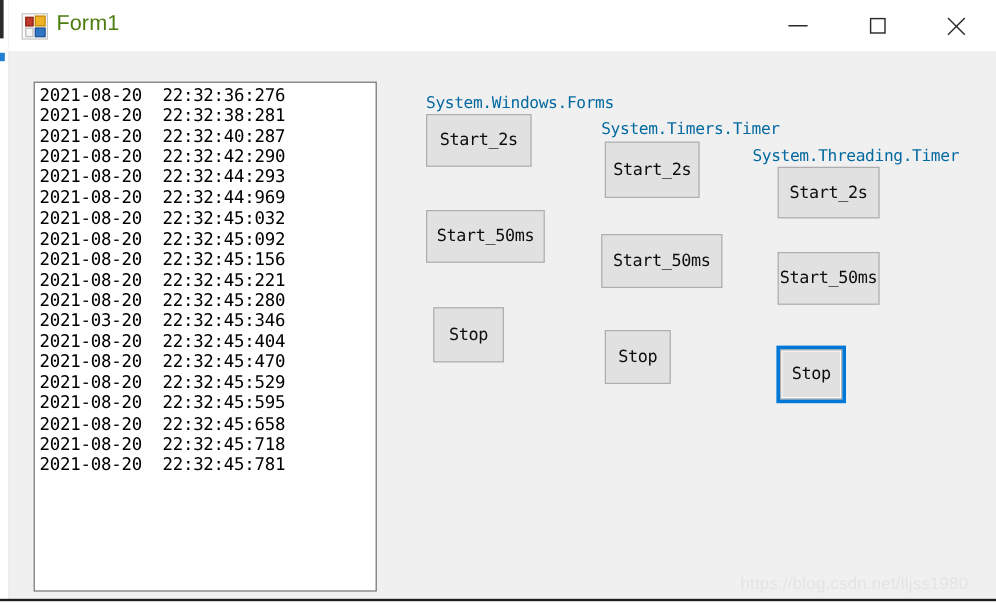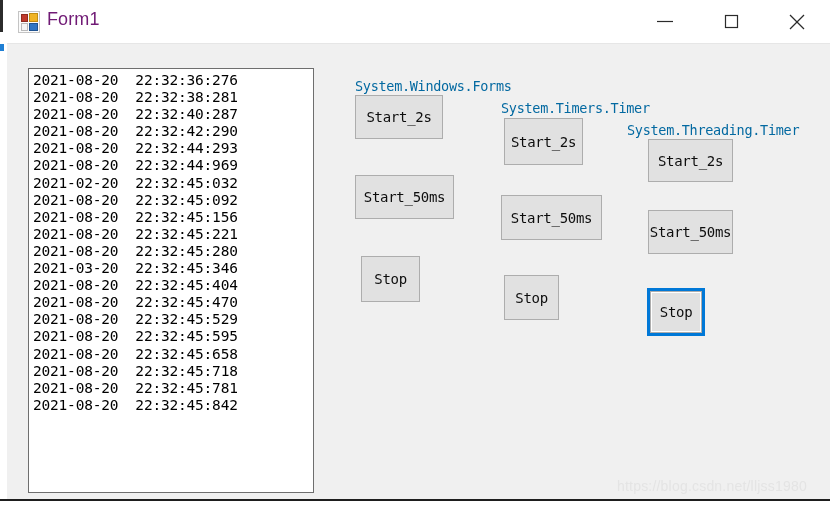--- a/index.html
+++ b/index.html
@@ -79,21 +79,21 @@
   #app-icon .q1 { left: 2px;  top: 2px;  width: 7px;  height: 8px;  background: #c0392b; border: 1px solid #8d2a1f; }
   #app-icon .q2 { left: 10px; top: 1px;  width: 9px;  height: 9px;  background: #f0b323; border: 1px solid #c08c12; }
   #app-icon .q3 { left: 2px;  top: 11px; width: 7px;  height: 8px;  background: #f5f5f5; border: 1px solid #b9b9b9; }
   #app-icon .q4 { left: 10px; top: 11px; width: 9px;  height: 8px;  background: #2e75c4; border: 1px solid #1f5391; }
 
   #window-title {
     position: absolute;
     left: 40px;
     top: 9px;
     font-size: 18px;
-    color: #701a75;
+    color: #4d7c0f;
     font-family: "Liberation Sans", sans-serif;
     letter-spacing: 0.1px;
   }
 
   .win-btn {
     position: absolute;
     top: 0;
     width: 66px;
     height: 43px;
     background: transparent;
@@ -263,34 +263,33 @@
 
   <div id="client">
 
     <div id="log-listbox">
       <div class="log-line">2021-08-20  22:32:36:276</div>
       <div class="log-line">2021-08-20  22:32:38:281</div>
       <div class="log-line">2021-08-20  22:32:40:287</div>
       <div class="log-line">2021-08-20  22:32:42:290</div>
       <div class="log-line">2021-08-20  22:32:44:293</div>
       <div class="log-line">2021-08-20  22:32:44:969</div>
-      <div class="log-line">2021-02-20  22:32:45:032</div>
+      <div class="log-line">2021-08-20  22:32:45:032</div>
       <div class="log-line">2021-08-20  22:32:45:092</div>
       <div class="log-line">2021-08-20  22:32:45:156</div>
       <div class="log-line">2021-08-20  22:32:45:221</div>
       <div class="log-line">2021-08-20  22:32:45:280</div>
       <div class="log-line">2021-03-20  22:32:45:346</div>
       <div class="log-line">2021-08-20  22:32:45:404</div>
       <div class="log-line">2021-08-20  22:32:45:470</div>
       <div class="log-line">2021-08-20  22:32:45:529</div>
       <div class="log-line">2021-08-20  22:32:45:595</div>
       <div class="log-line">2021-08-20  22:32:45:658</div>
       <div class="log-line">2021-08-20  22:32:45:718</div>
       <div class="log-line">2021-08-20  22:32:45:781</div>
-      <div class="log-line">2021-08-20  22:32:45:842</div>
     </div>
 
     <div class="group-label" id="label-winforms">System.Windows.Forms</div>
     <button class="form-btn" id="btn-wf-start2s">Start_2s</button>
     <button class="form-btn" id="btn-wf-start50ms">Start_50ms</button>
     <button class="form-btn" id="btn-wf-stop">Stop</button>
 
     <div class="group-label" id="label-timers">System.Timers.Timer</div>
     <button class="form-btn" id="btn-tm-start2s">Start_2s</button>
     <button class="form-btn" id="btn-tm-start50ms">Start_50ms</button>

